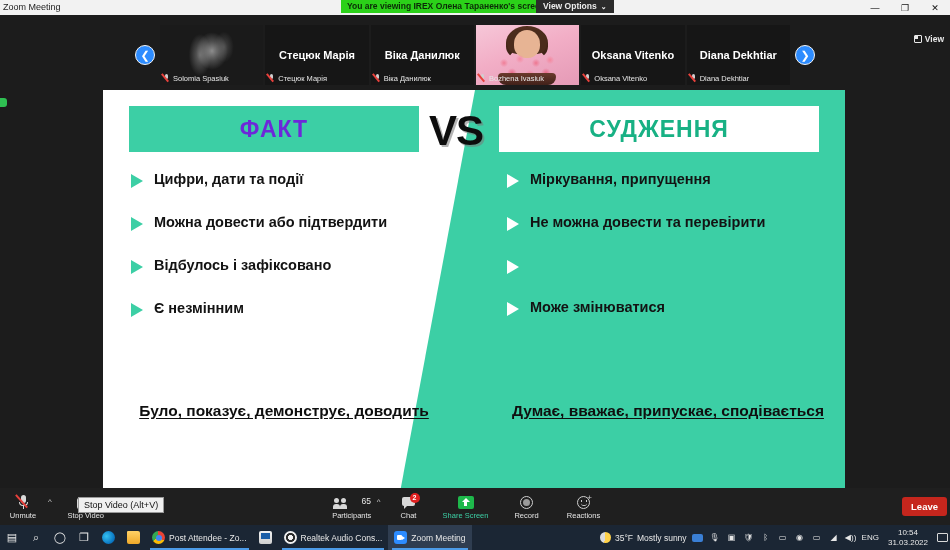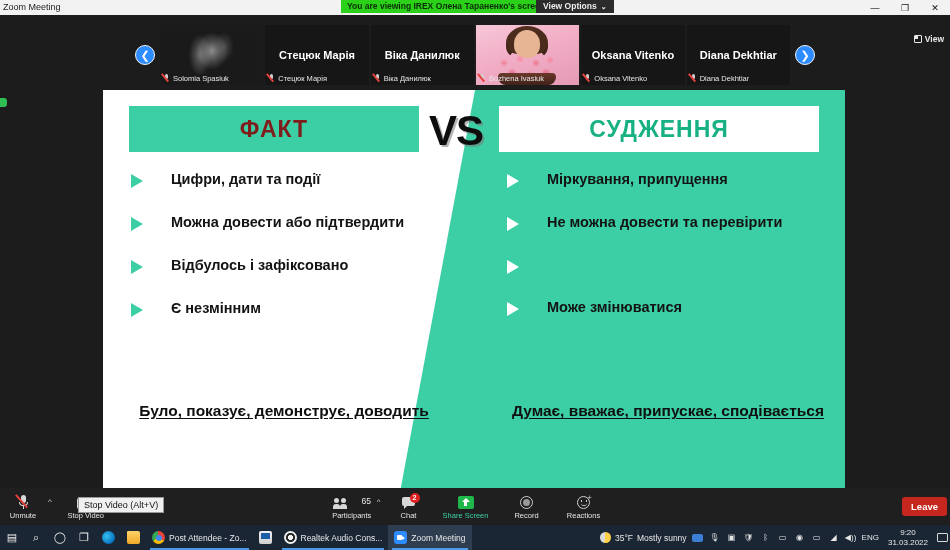--- a/index.html
+++ b/index.html
@@ -183,37 +183,37 @@
   }
   .hdr-left {
     left: 26px; top: 16px; width: 290px; background: #3ccfa5;
   }
   .hdr-right {
     left: 396px; top: 16px; width: 320px; background: #ffffff;
   }
   .hdr-title {
     font-size: 23px; font-weight: bold; letter-spacing: 1px;
   }
-  .hdr-left .hdr-title { color: #7f1d1d; }
+  .hdr-left .hdr-title { color: #6d28d9; }
   .hdr-right .hdr-title { color: #18b184; }
 
   .vs {
     position: absolute; left: 326px; top: 17px;
     font-size: 42px; font-weight: bold; color: #0d0d0d;
     font-family: "Liberation Sans", sans-serif;
     text-shadow: 2px 2px 0 rgba(120,120,120,.55);
     letter-spacing: -1px;
   }
 
   .col { position: absolute; }
   .col-left  { left: 28px;  top: 80px;  width: 310px; }
   .col-right { left: 404px; top: 80px;  width: 330px; }
 
   .bullet-row {
-    display: flex; align-items: flex-start; gap: 28px; margin-bottom: 24px;
+    display: flex; align-items: flex-start; gap: 11px; margin-bottom: 24px;
   }
   .tri {
     width: 0; height: 0; flex: 0 0 auto; margin-top: 4px;
     border-top: 7px solid transparent;
     border-bottom: 7px solid transparent;
   }
   .tri-green { border-left: 12px solid #3ccfa5; }
   .tri-white { border-left: 12px solid #ffffff; }
   .bullet-text {
     font-size: 14.5px; font-weight: bold; color: #131313; line-height: 1.32;
@@ -702,19 +702,19 @@
     <span class="tray-ico">▣</span>
     <span class="tray-ico">🛡</span>
     <span class="tray-ico">ᛒ</span>
     <span class="tray-ico">▭</span>
     <span class="tray-ico">◉</span>
     <span class="tray-ico">▭</span>
     <span class="tray-ico">◢</span>
     <span class="tray-ico">◀))</span>
     <span>ENG</span>
     <div class="clock">
-      <div>9:20</div>
+      <div>10:54</div>
       <div>31.03.2022</div>
     </div>
     <span class="notif-ico"></span>
   </div>
 
 </div>
 
 </body></html>

